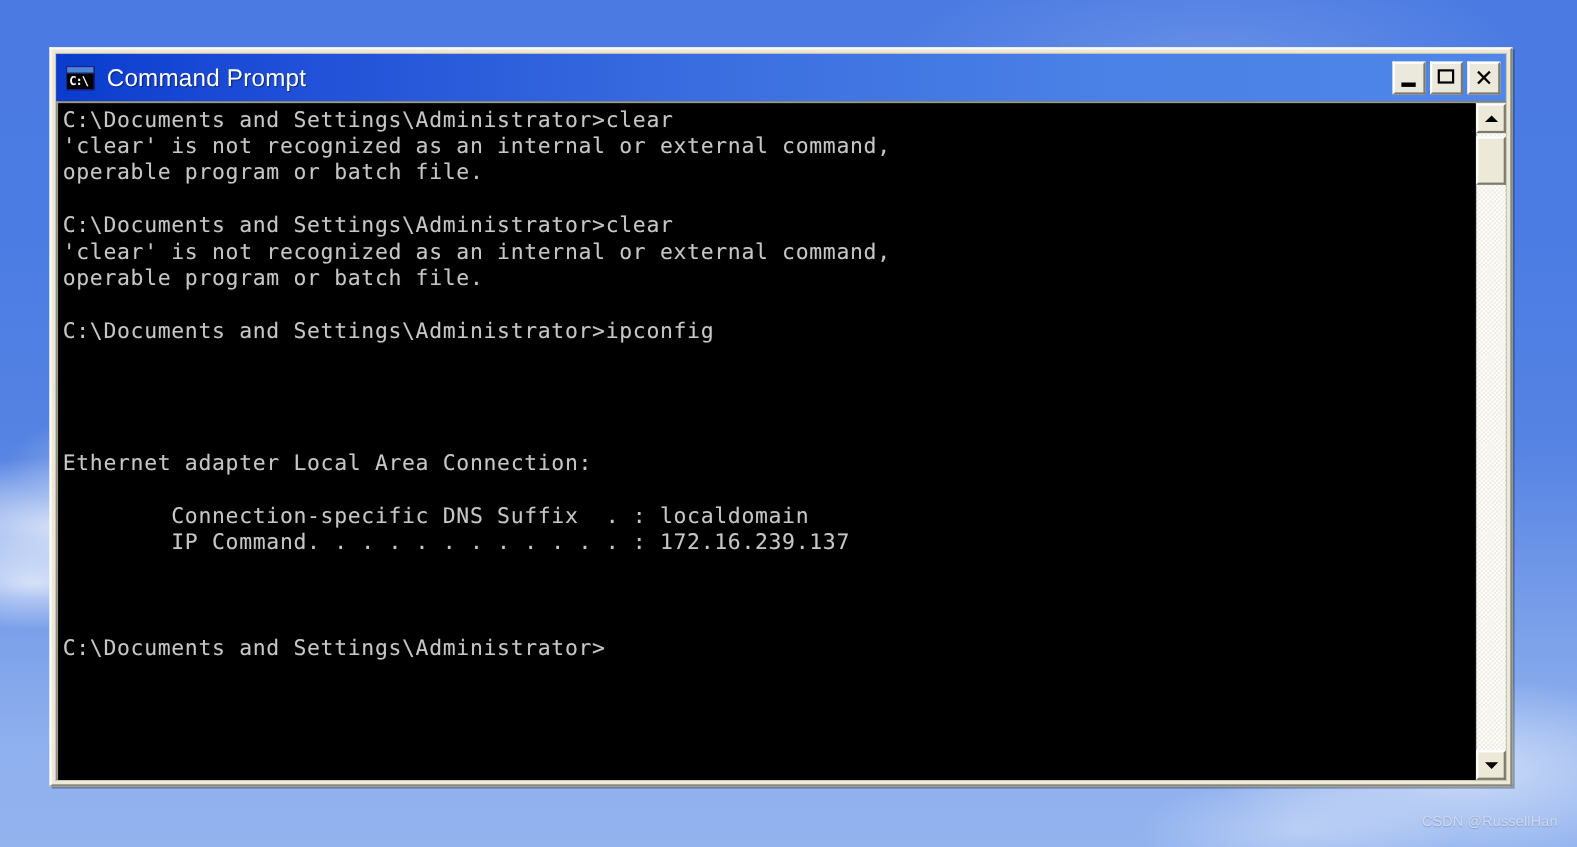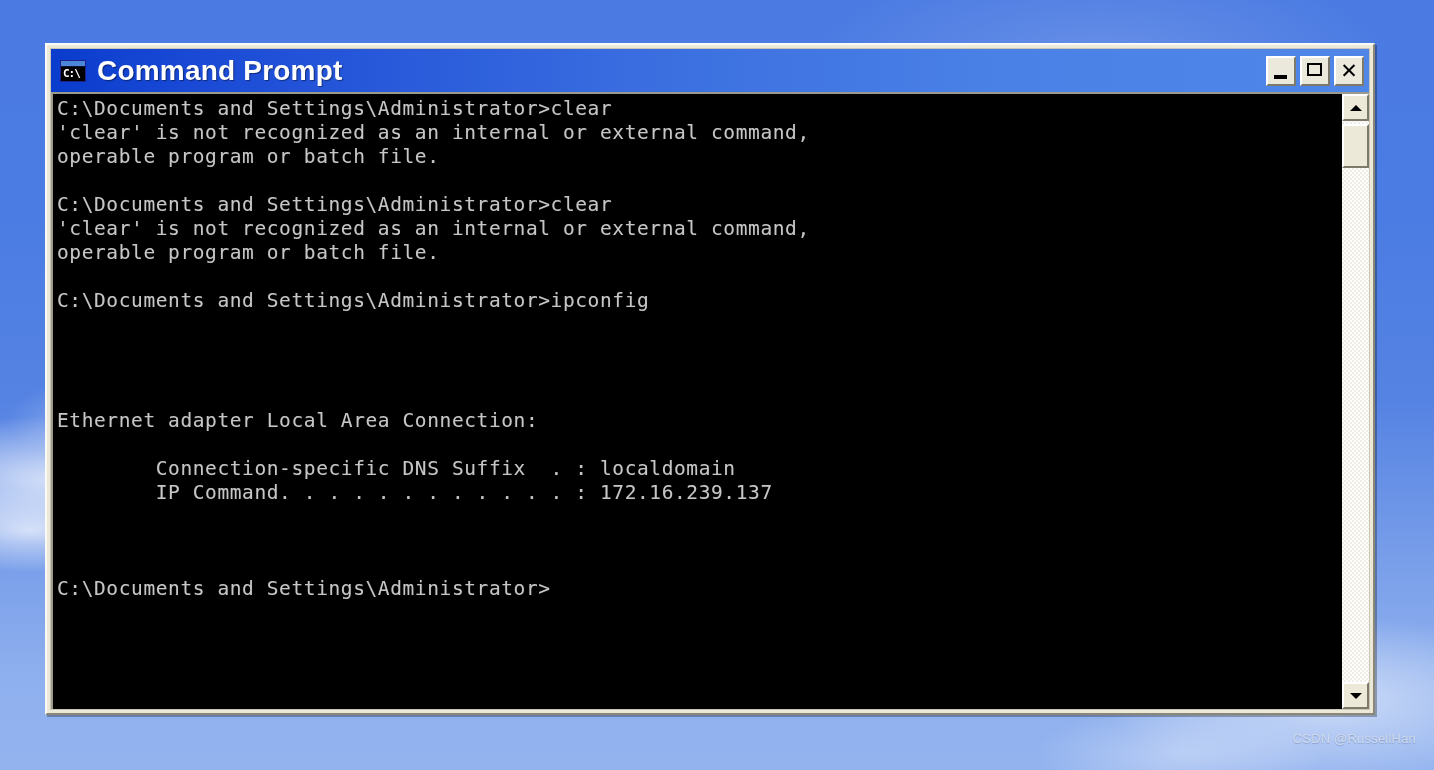--- a/index.html
+++ b/index.html
@@ -25,21 +25,21 @@
       radial-gradient(ellipse 200px 70px at 150px 420px, rgba(255,255,255,0.45) 0%, rgba(255,255,255,0) 72%),
       radial-gradient(ellipse 320px 120px at 1330px 700px, rgba(255,255,255,0.55) 0%, rgba(255,255,255,0) 70%),
       radial-gradient(ellipse 200px 70px at 1180px 755px, rgba(255,255,255,0.35) 0%, rgba(255,255,255,0) 72%),
       radial-gradient(ellipse 420px 150px at 1100px 60px, rgba(255,255,255,0.16) 0%, rgba(255,255,255,0) 70%),
       linear-gradient(180deg, #4a7ae2 0%, #4b7ce3 28%, #5583e3 52%, #7ba0ea 74%, #8fb0ee 88%, #93b3ef 100%);
     overflow: hidden;
   }
   #desktop-watermark {
     position: absolute;
     right: 18px;
-    bottom: 24px;
+    bottom: 16px;
     color: #cfd9e8;
     font-size: 13px;
     letter-spacing: 0.2px;
     text-shadow: 0 1px 1px rgba(60,90,150,0.35);
     user-select: none;
   }
 
   
   #cmd-window {
     position: absolute;
@@ -93,22 +93,22 @@
     position: absolute; left: 2px; top: 6px;
     color: #ffffff;
     font-family: "DejaVu Sans Mono", monospace;
     font-size: 11px;
     font-weight: bold;
     line-height: 13px;
     letter-spacing: -1px;
   }
   #title-text {
     color: #ffffff;
-    font-size: 28px;
-    font-weight: bold;
+    font-size: 22px;
+    font-weight: normal;
     letter-spacing: 0.2px;
     text-shadow: 1px 1px 1px rgba(0,0,0,0.45);
     flex: 1 1 auto;
     white-space: nowrap;
     overflow: hidden;
   }
   .win-btn {
     width: 30px;
     height: 30px;
     margin-left: 4px;

